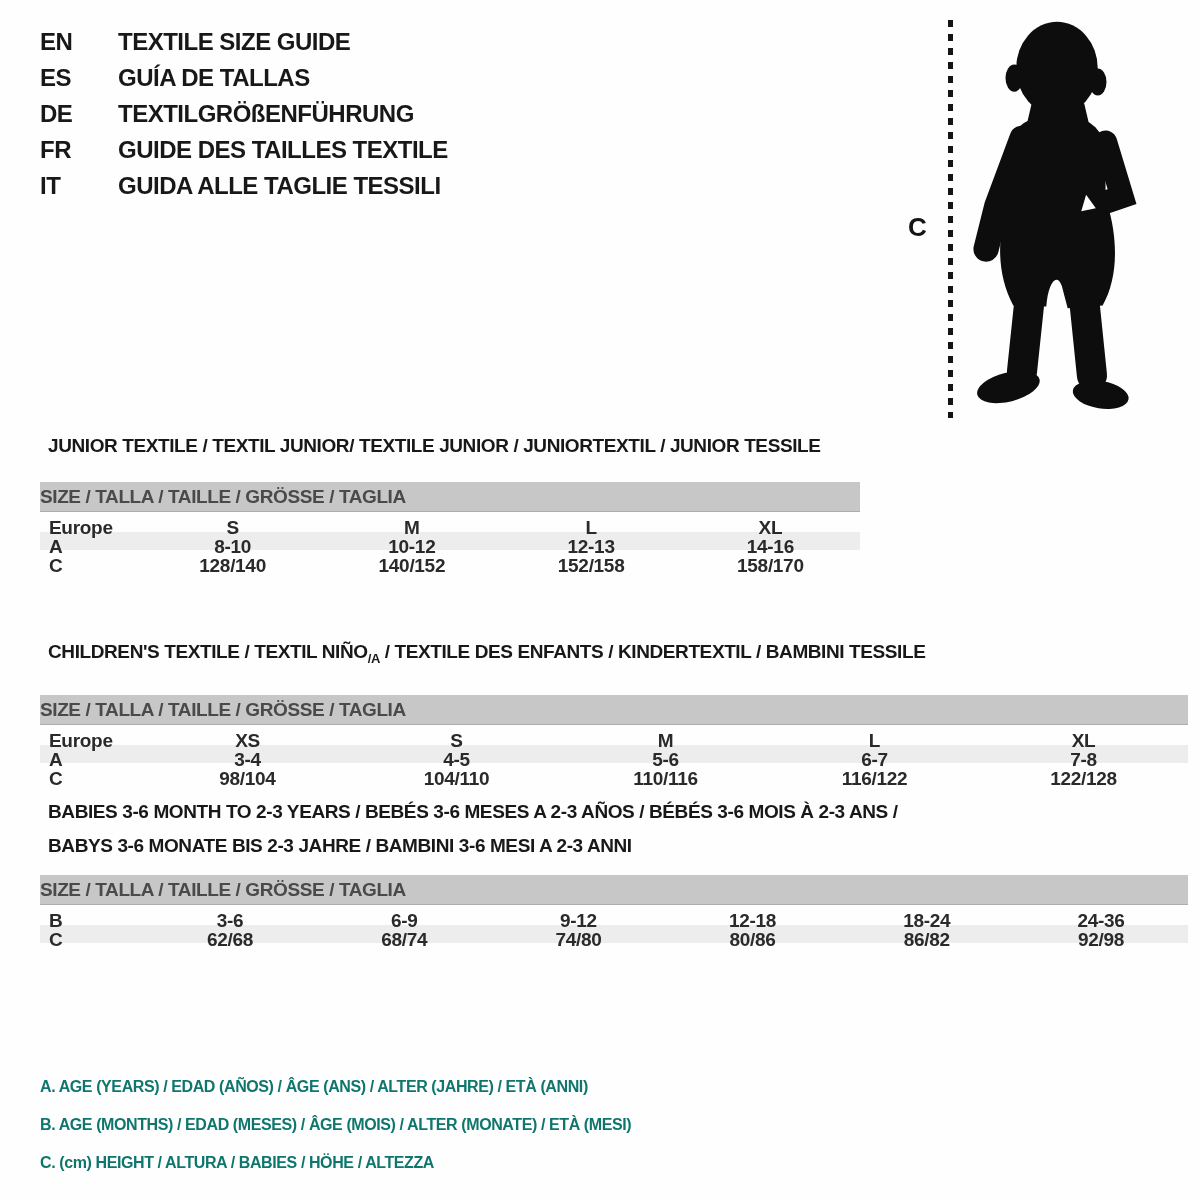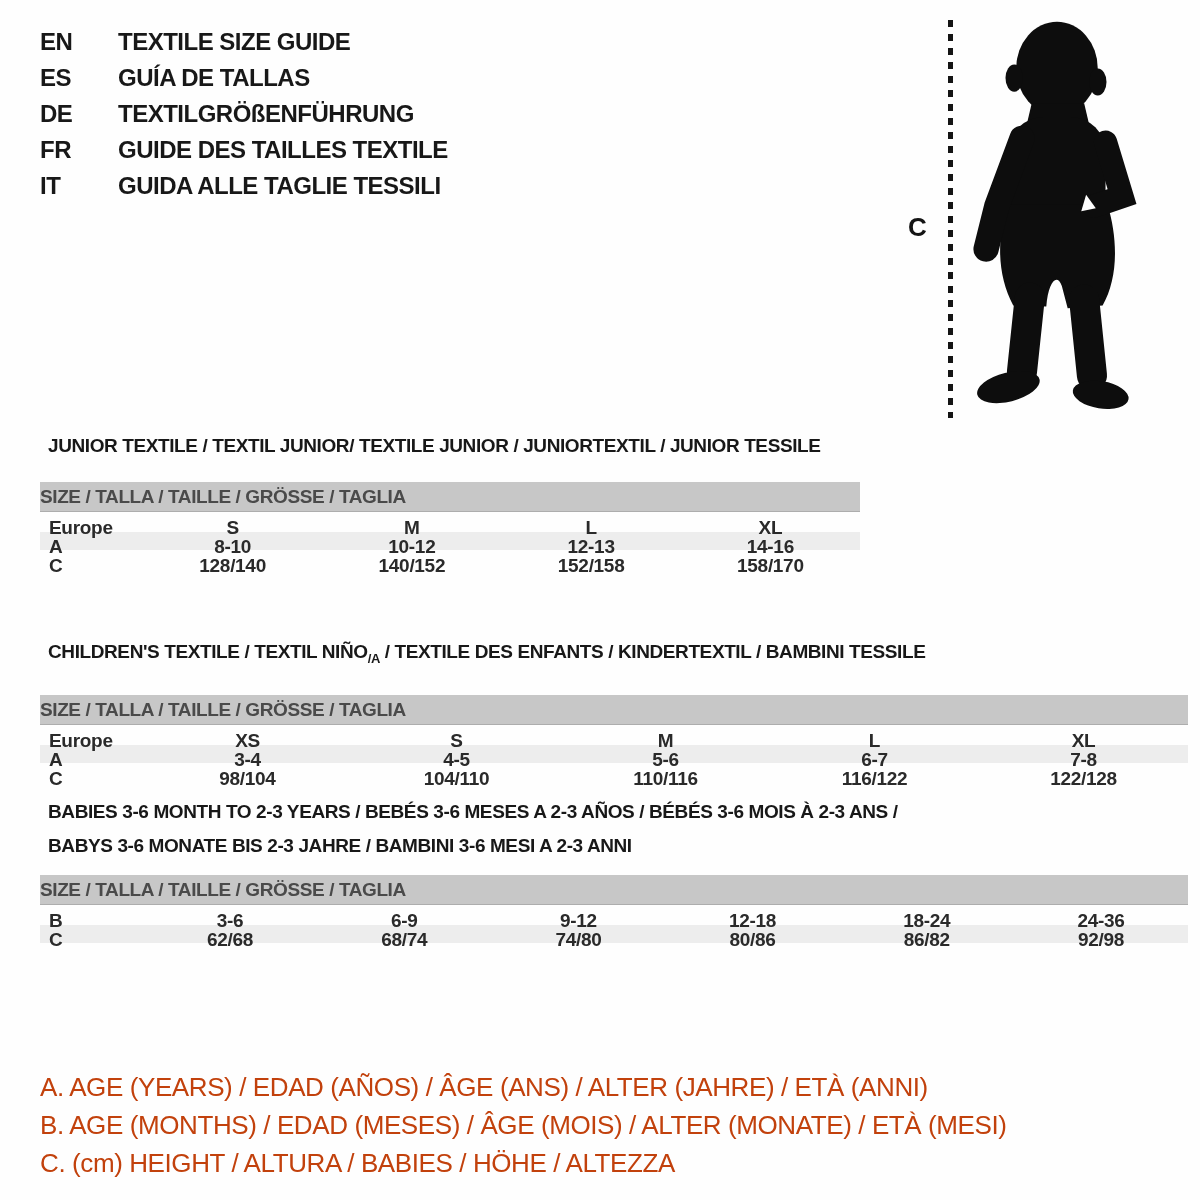--- a/index.html
+++ b/index.html
@@ -64,21 +64,21 @@
   }
   .tcell {
     flex:1; text-align:center;
     font-weight:700; font-size:19px; letter-spacing:-0.3px; color:#2a2a2a;
   }
 
   
   .footnotes { position:absolute; left:40px; top:1068px; }
   .footnote {
     height:38px; line-height:38px;
-    font-weight:400; font-size:26px; letter-spacing:-0.4px; color:#c2410c;
+    font-weight:700; font-size:16px; letter-spacing:-0.4px; color:#0f766e;
     white-space:nowrap;
   }
 </style>
 </head>
 <body>
 
 <div class="lang-block">
   <div class="lang-row">
     <span class="lang-code">EN</span>
     <span class="lang-label">TEXTILE SIZE GUIDE</span>

